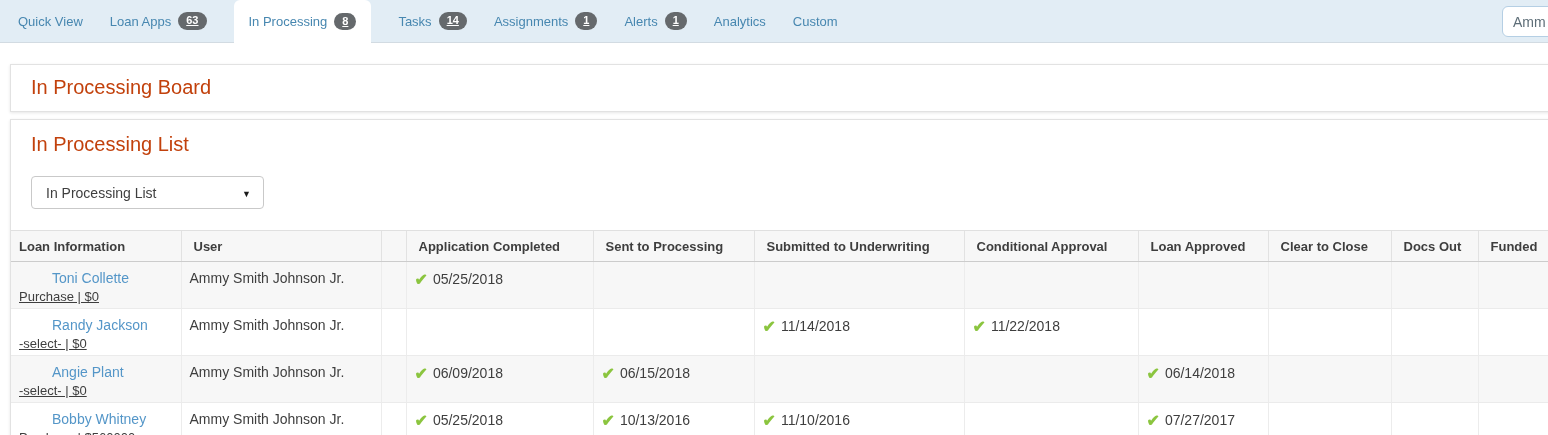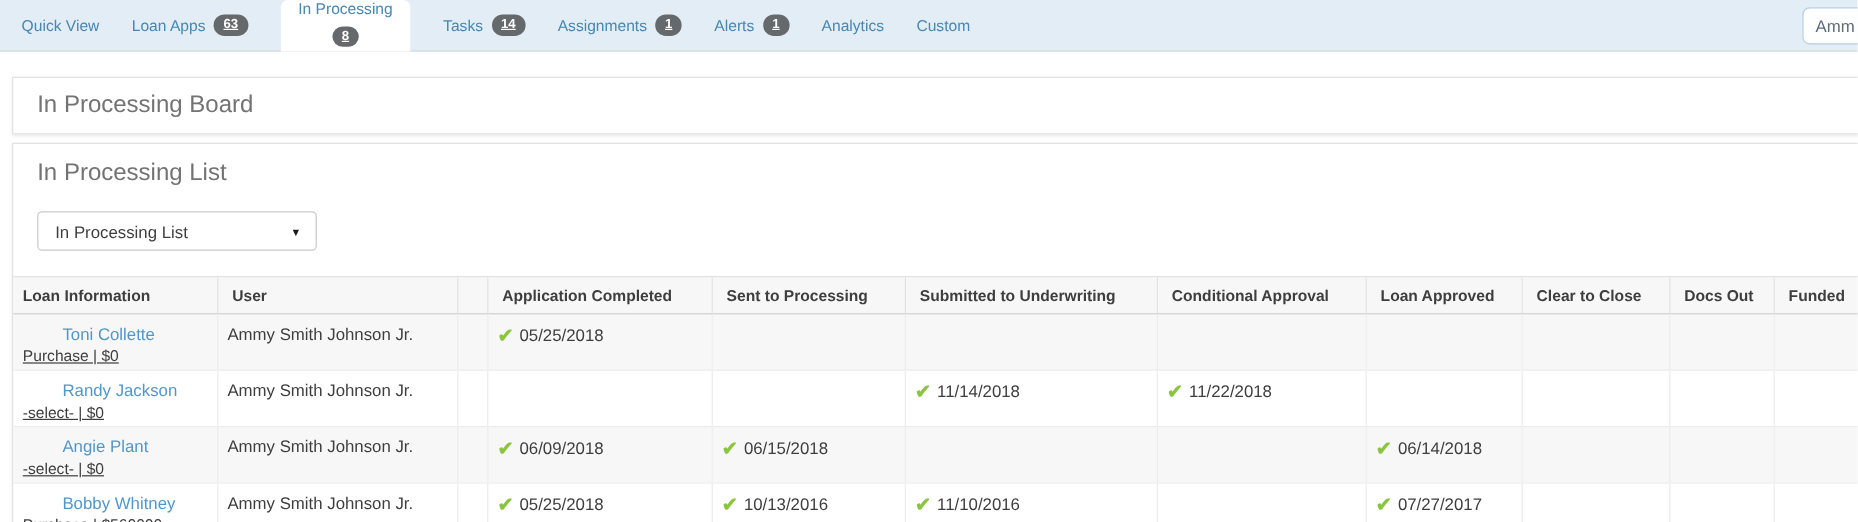--- a/index.html
+++ b/index.html
@@ -5,32 +5,32 @@
   * { margin:0; padding:0; box-sizing:border-box; }
   html,body { width:1548px; height:435px; overflow:hidden; background:#ffffff;
     font-family:"Liberation Sans", sans-serif; color:#3e3e3e; }
 
   
   .nav { position:relative; height:43px; background:#e2edf5; border-bottom:1px solid #d2dbe2;
     display:flex; align-items:stretch; padding-left:18px; gap:27px;text-align:right; }
   .nav-item { display:flex; align-items:center; gap:7px; font-size:13px; color:#4787b0;
     cursor:pointer; white-space:nowrap; }
   .nav-item.active { background:#ffffff; border-radius:6px 6px 0 0; padding:0 15px;
-    margin-bottom:-1px;flex-direction:column; }
+    margin-bottom:-1px; }
   .badge { background:#65696c; color:#ffffff; font-size:11px; font-weight:bold;
     border-radius:10px; padding:2px 8px; line-height:1.2;text-decoration:underline; }
   .nav-right-box { position:absolute; right:-14px; top:6px; height:31px; min-width:60px;
     background:#ffffff; border:1px solid #b5cfe4; border-radius:6px; display:flex;
     align-items:center; padding:0 10px; font-size:14px; color:#5d6d77; }
 
   
   .panel { background:#ffffff; border:1px solid #e2e2e2; box-shadow:0 1px 3px rgba(0,0,0,.10);
     margin-left:10px; margin-right:-4px; }
   .board-panel { margin-top:21px; padding:11px 20px 12px; }
-  .panel-title { font-size:20px; color:#737373; }
+  .panel-title { font-size:20px; color:#c2410c; }
   .list-panel { margin-top:7px; height:330px; padding-top:13px; }
   .list-panel .panel-title { padding:0 20px; }
 
   
   .dropdown { position:relative; margin:20px 20px 0; width:233px; height:33px;
     border:1px solid #c9c9c9; border-radius:4px; background:#ffffff; display:flex;
     align-items:center; padding-left:14px; font-size:14px; color:#3e3e3e; cursor:pointer; }
   .dropdown .caret { position:absolute; right:12px; top:12px; font-size:9px; color:#1a1a1a; }
 
   

